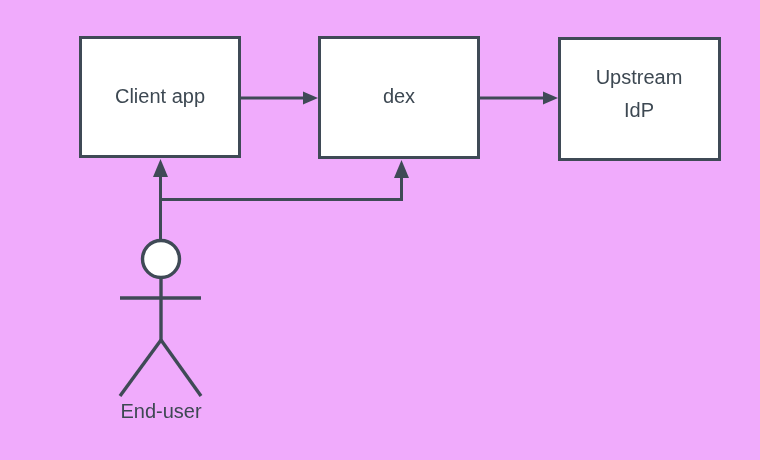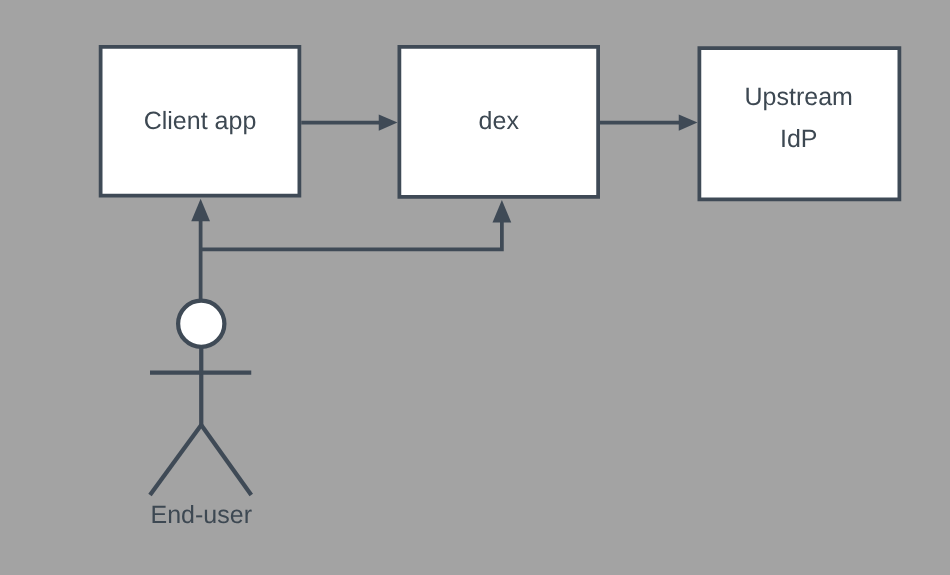--- a/index.html
+++ b/index.html
@@ -7,21 +7,21 @@
     padding: 0;
     background: #ffffff;
   }
   body {
     font-family: "Liberation Sans", sans-serif;
   }
   #canvas {
     position: relative;
     width: 760px;
     height: 460px;
-    background: #a3a3a3;
+    background: #f0abfc;
     overflow: hidden;
   }
   #diagram-svg {
     position: absolute;
     left: 0;
     top: 0;
     width: 760px;
     height: 460px;
     display: block;
   }

